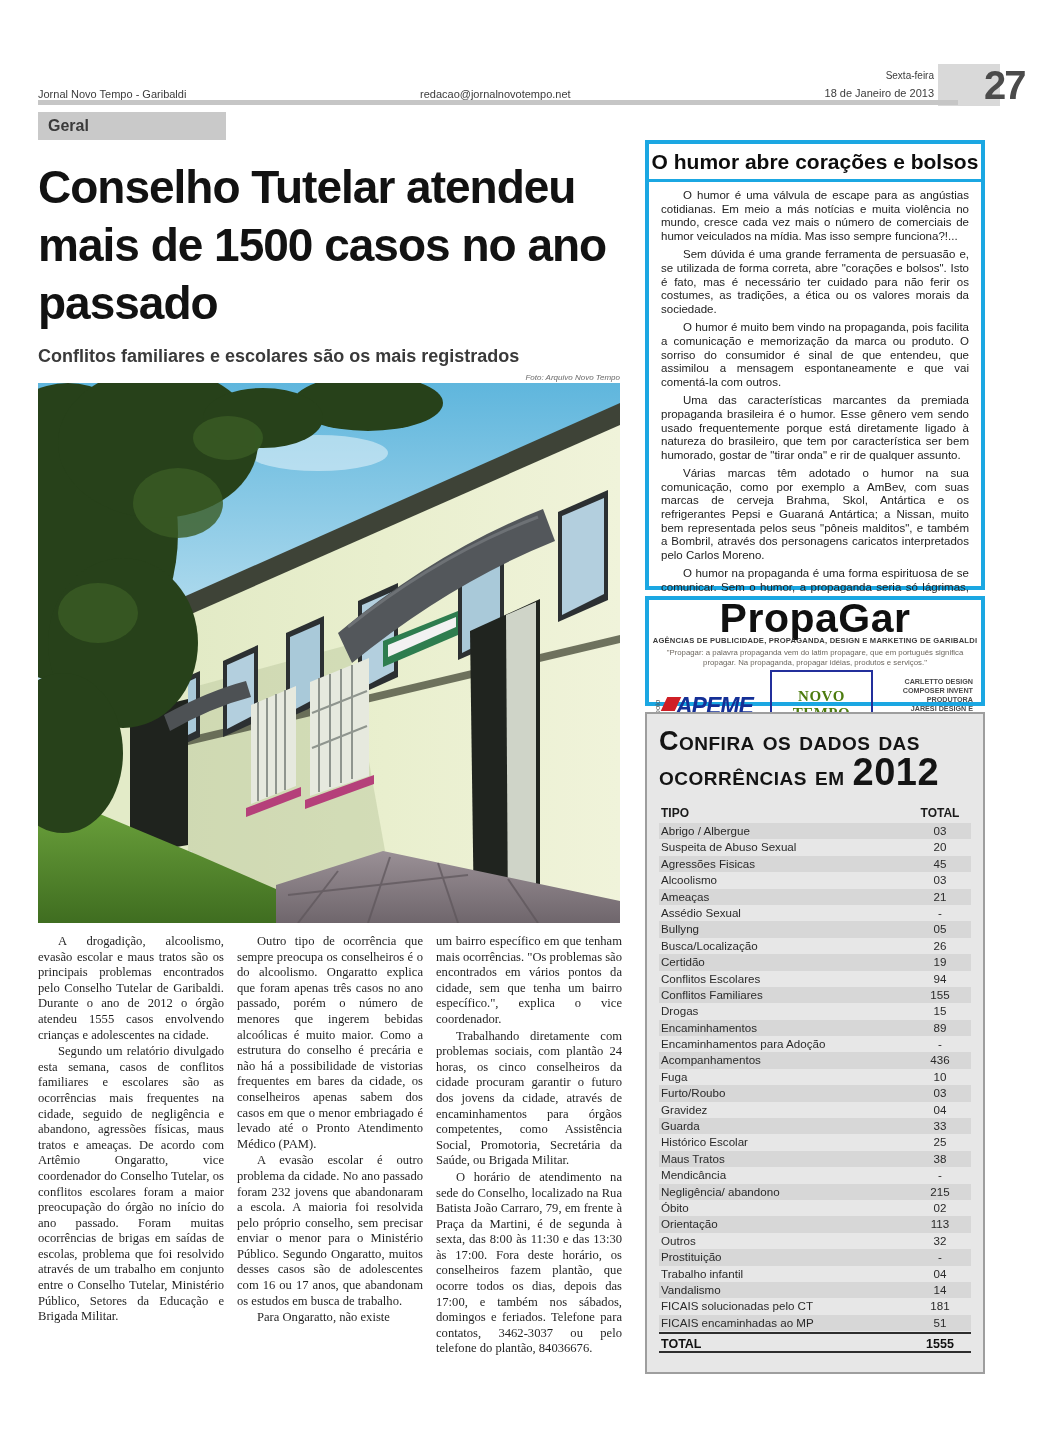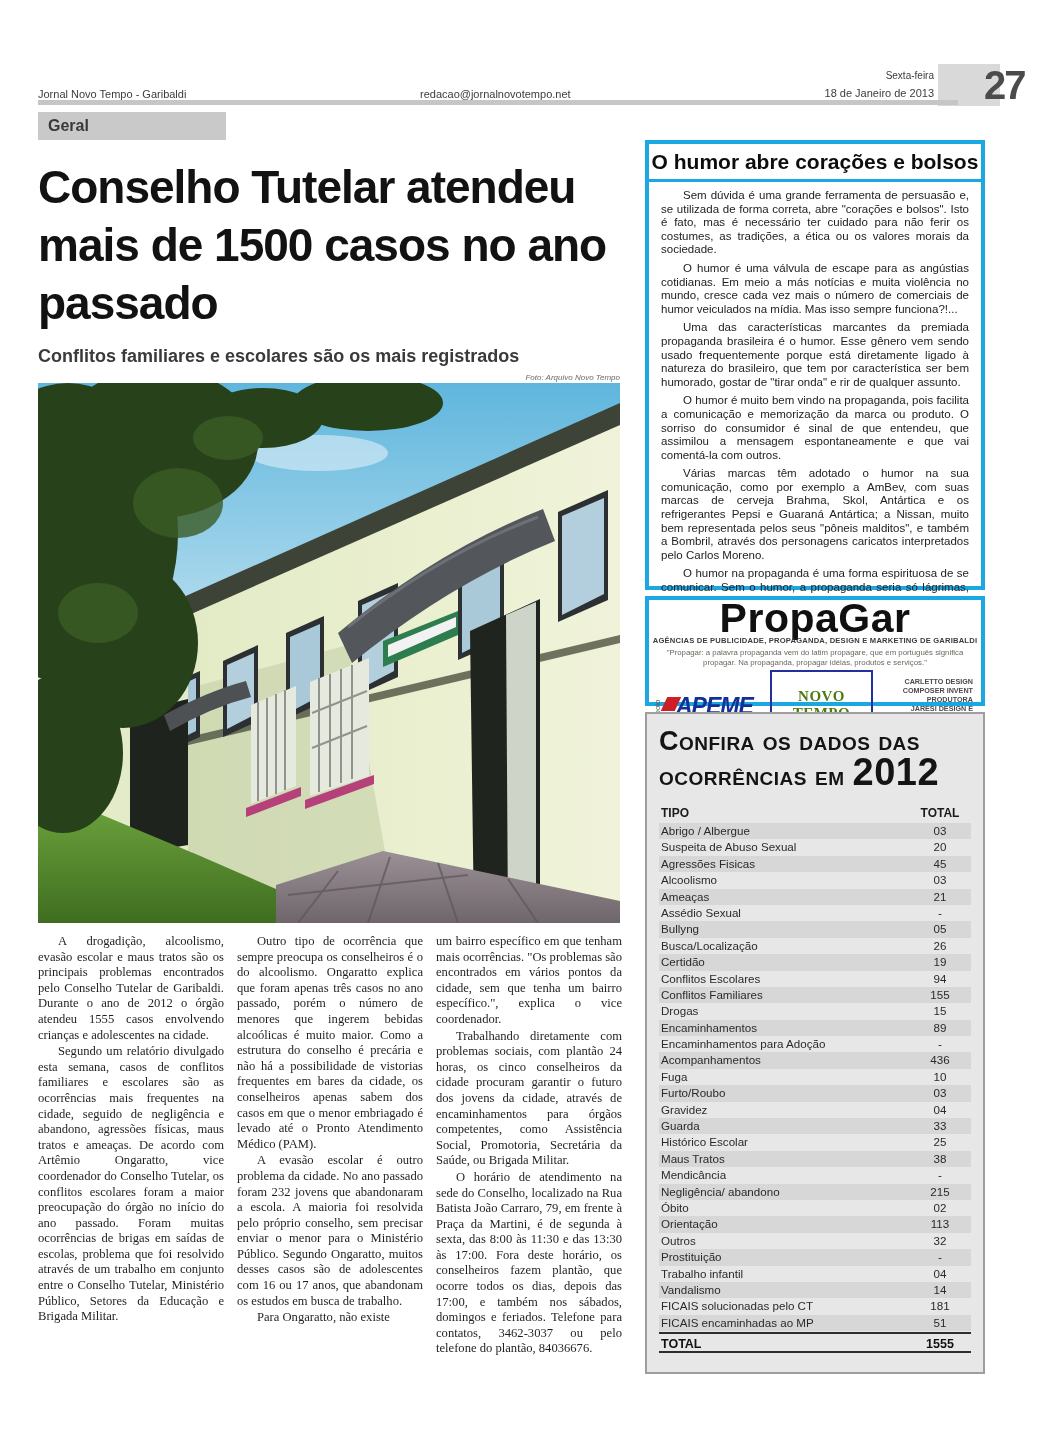--- a/index.html
+++ b/index.html
@@ -237,24 +237,24 @@
       <p class="cont">um bairro específico em que tenham mais ocorrências. "Os problemas são encontrados em vários pontos da cidade, sem que tenha um bairro específico.", explica o vice coordenador.</p>
       <span><p>Trabalhando diretamente com problemas sociais, com plantão 24 horas, os cinco conselheiros da cidade procuram garantir o futuro dos jovens da cidade, através de encaminhamentos para órgãos competentes, como Assistência Social, Promotoria, Secretária da Saúde, ou Brigada Militar.</p><p>O horário de atendimento na sede do Conselho, localizado na Rua Batista João Carraro, 79, em frente à Praça da Martini, é de segunda à sexta, das 8:00 às 11:30 e das 13:30 às 17:00. Fora deste horário, os conselheiros fazem plantão, que ocorre todos os dias, depois das 17:00, e também nos sábados, domingos e feriados. Telefone para contatos, 3462-3037 ou pelo telefone do plantão, 84036676.</p></span>
     </div>
   </div>
 
   <div class="rail">
 
     <div class="humor-box">
       <div class="humor-title">O humor abre corações e bolsos</div>
       <div>
+          <p>O humor é uma válvula de escape para as angústias cotidianas. Em meio a más notícias e muita violência no mundo, cresce cada vez mais o número de comerciais de humor veiculados na mídia. Mas isso sempre funciona?!...</p>
           <p>Sem dúvida é uma grande ferramenta de persuasão e, se utilizada de forma correta, abre "corações e bolsos". Isto é fato, mas é necessário ter cuidado para não ferir os costumes, as tradições, a ética ou os valores morais da sociedade.</p>
-          <p>O humor é uma válvula de escape para as angústias cotidianas. Em meio a más notícias e muita violência no mundo, cresce cada vez mais o número de comerciais de humor veiculados na mídia. Mas isso sempre funciona?!...</p>
+          <p>O humor é muito bem vindo na propaganda, pois facilita a comunicação e memorização da marca ou produto. O sorriso do consumidor é sinal de que entendeu, que assimilou a mensagem espontaneamente e que vai comentá-la com outros.</p>
           <p>Uma das características marcantes da premiada propaganda brasileira é o humor. Esse gênero vem sendo usado frequentemente porque está diretamente ligado à natureza do brasileiro, que tem por característica ser bem humorado, gostar de "tirar onda" e rir de qualquer assunto.</p>
-          <p>O humor é muito bem vindo na propaganda, pois facilita a comunicação e memorização da marca ou produto. O sorriso do consumidor é sinal de que entendeu, que assimilou a mensagem espontaneamente e que vai comentá-la com outros.</p>
           <p>Várias marcas têm adotado o humor na sua comunicação, como por exemplo a AmBev, com suas marcas de cerveja Brahma, Skol, Antártica e os refrigerantes Pepsi e Guaraná Antártica; a Nissan, muito bem representada pelos seus "pôneis malditos", e também a Bombril, através dos personagens caricatos interpretados pelo Carlos Moreno.</p>
           <p>O humor na propaganda é uma forma espirituosa de se comunicar. Sem o humor, a propaganda seria só lágrimas, um verdadeiro dramalhão mexicano ou estaria fadada a informes publicitários. O humor é fundamental para que a comunicação seja bem-sucedida.</p>
         </div>
       <div class="humor-sig">
         <span class="logo">Jaresi</span>
         <span class="suffix">- DESIGN+PROPAGANDA</span>
       </div>
     </div>
 
     <div class="ad-box">

